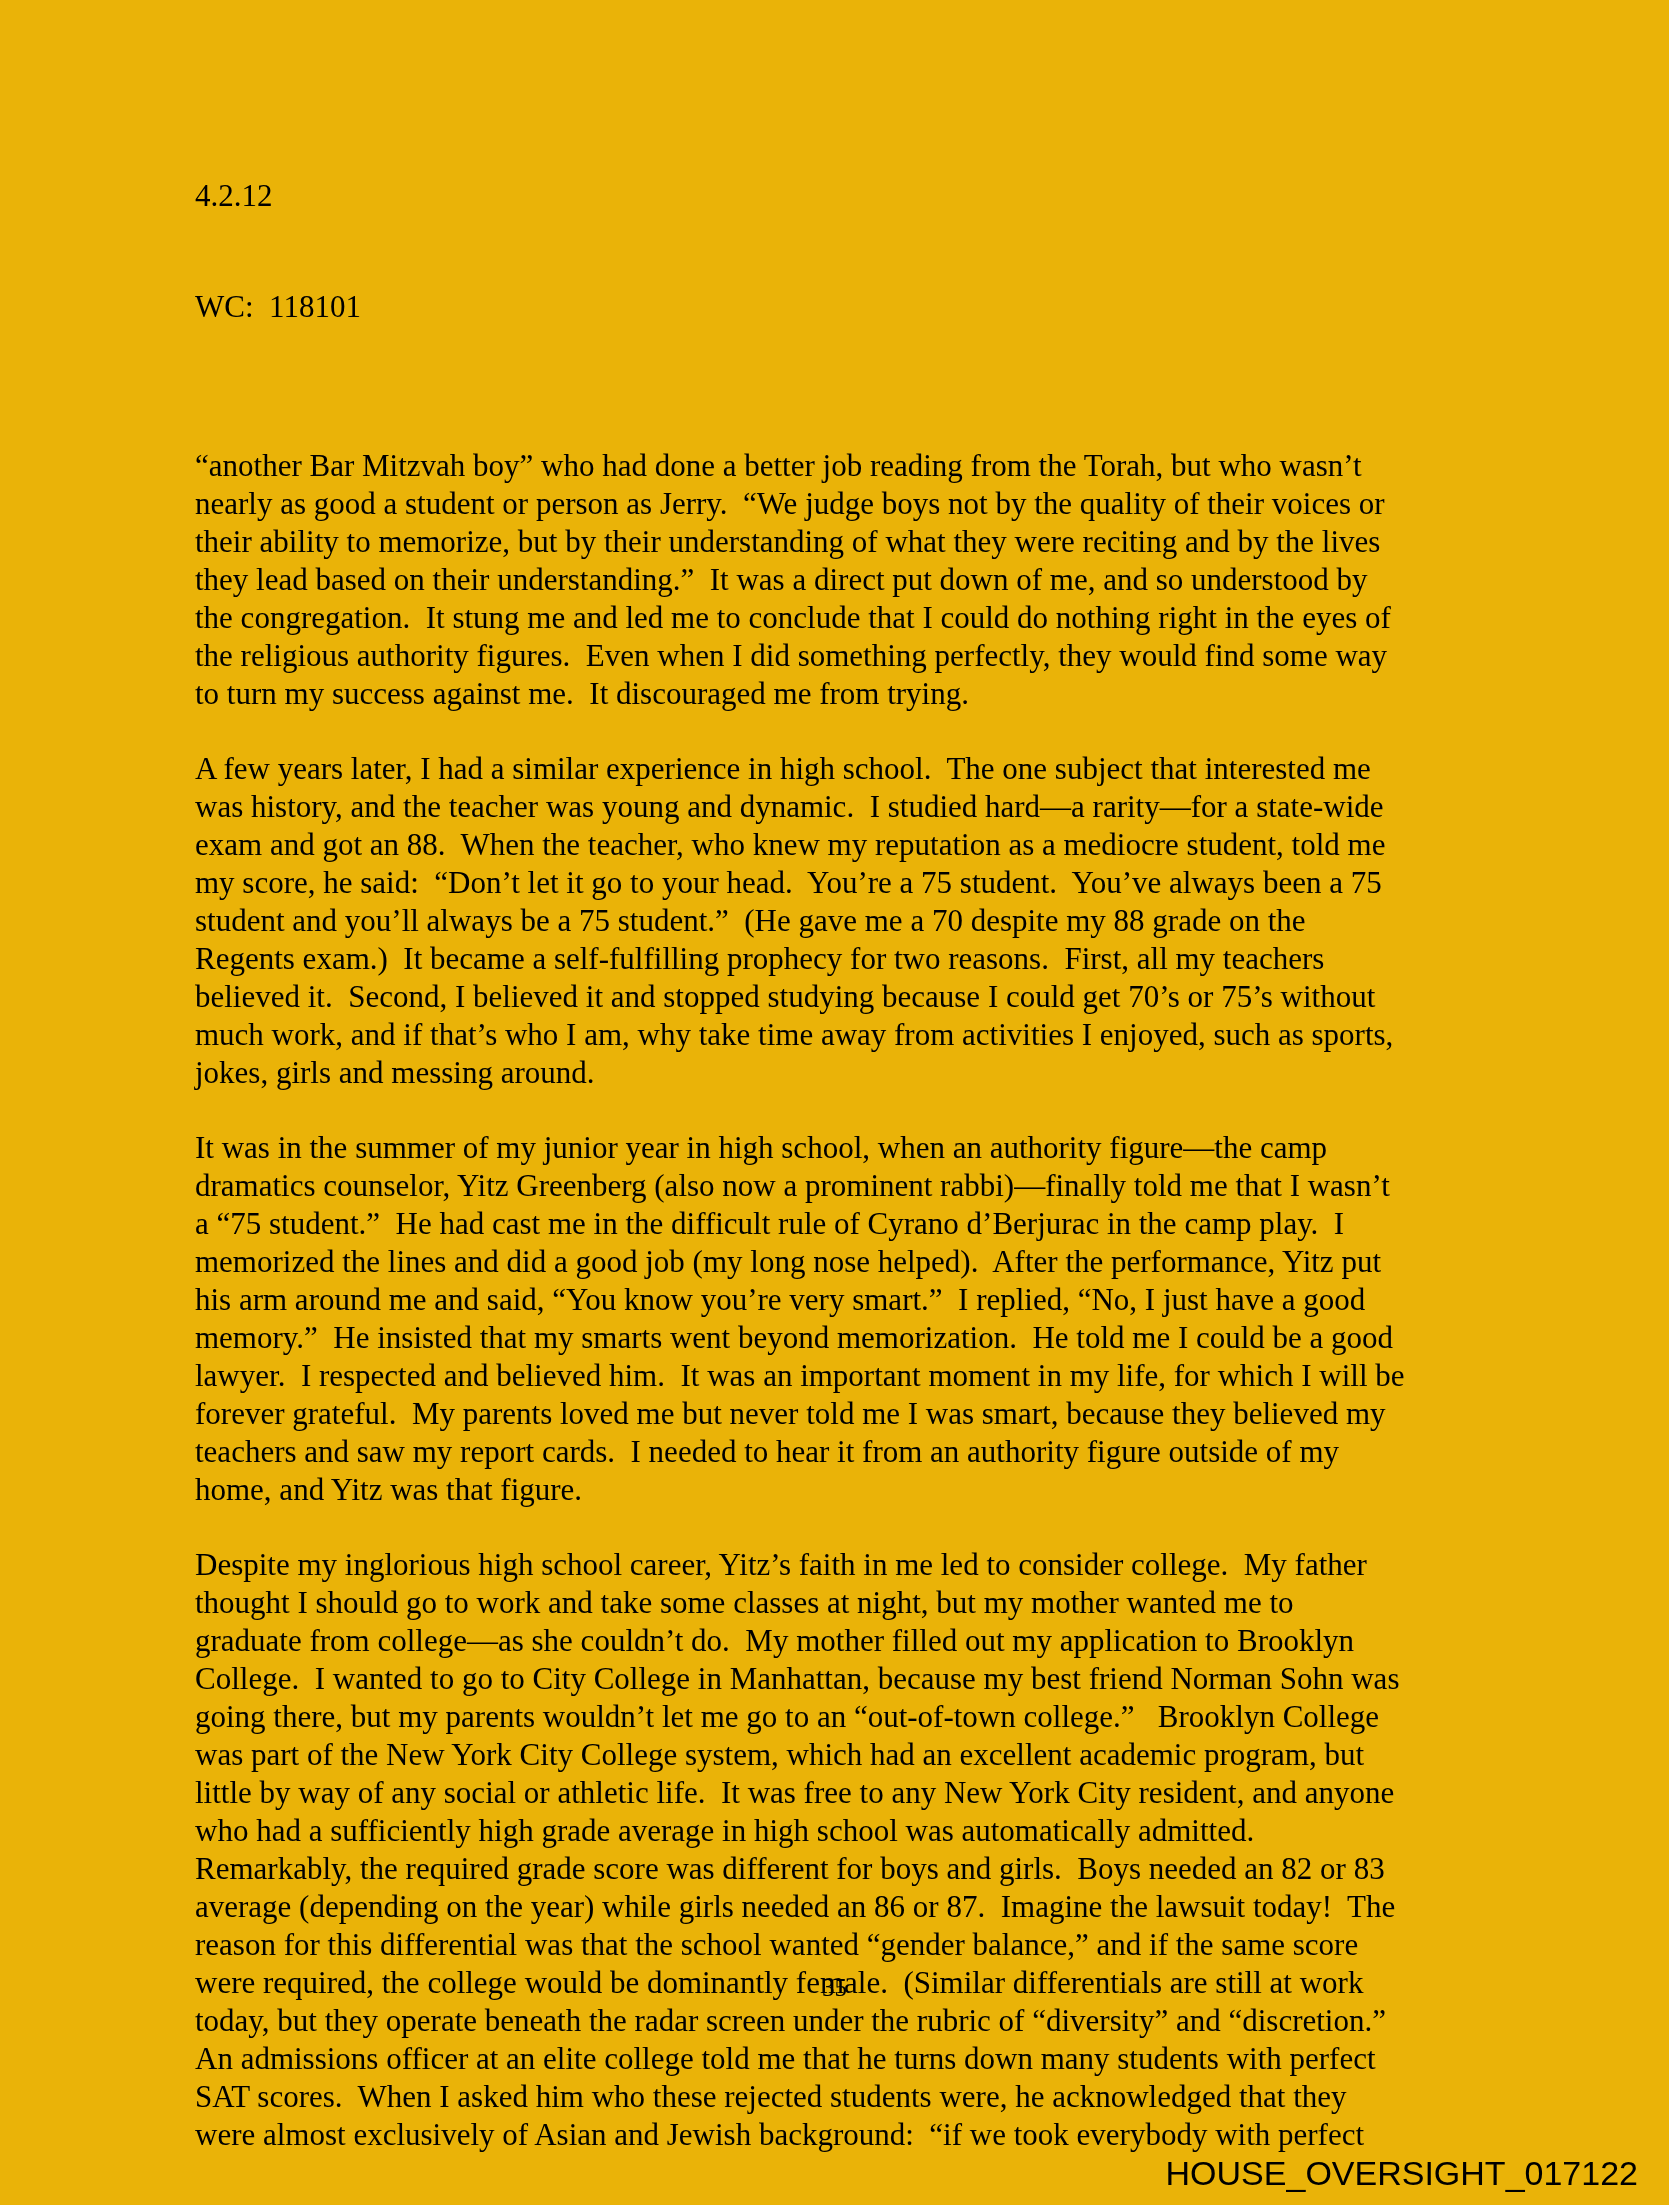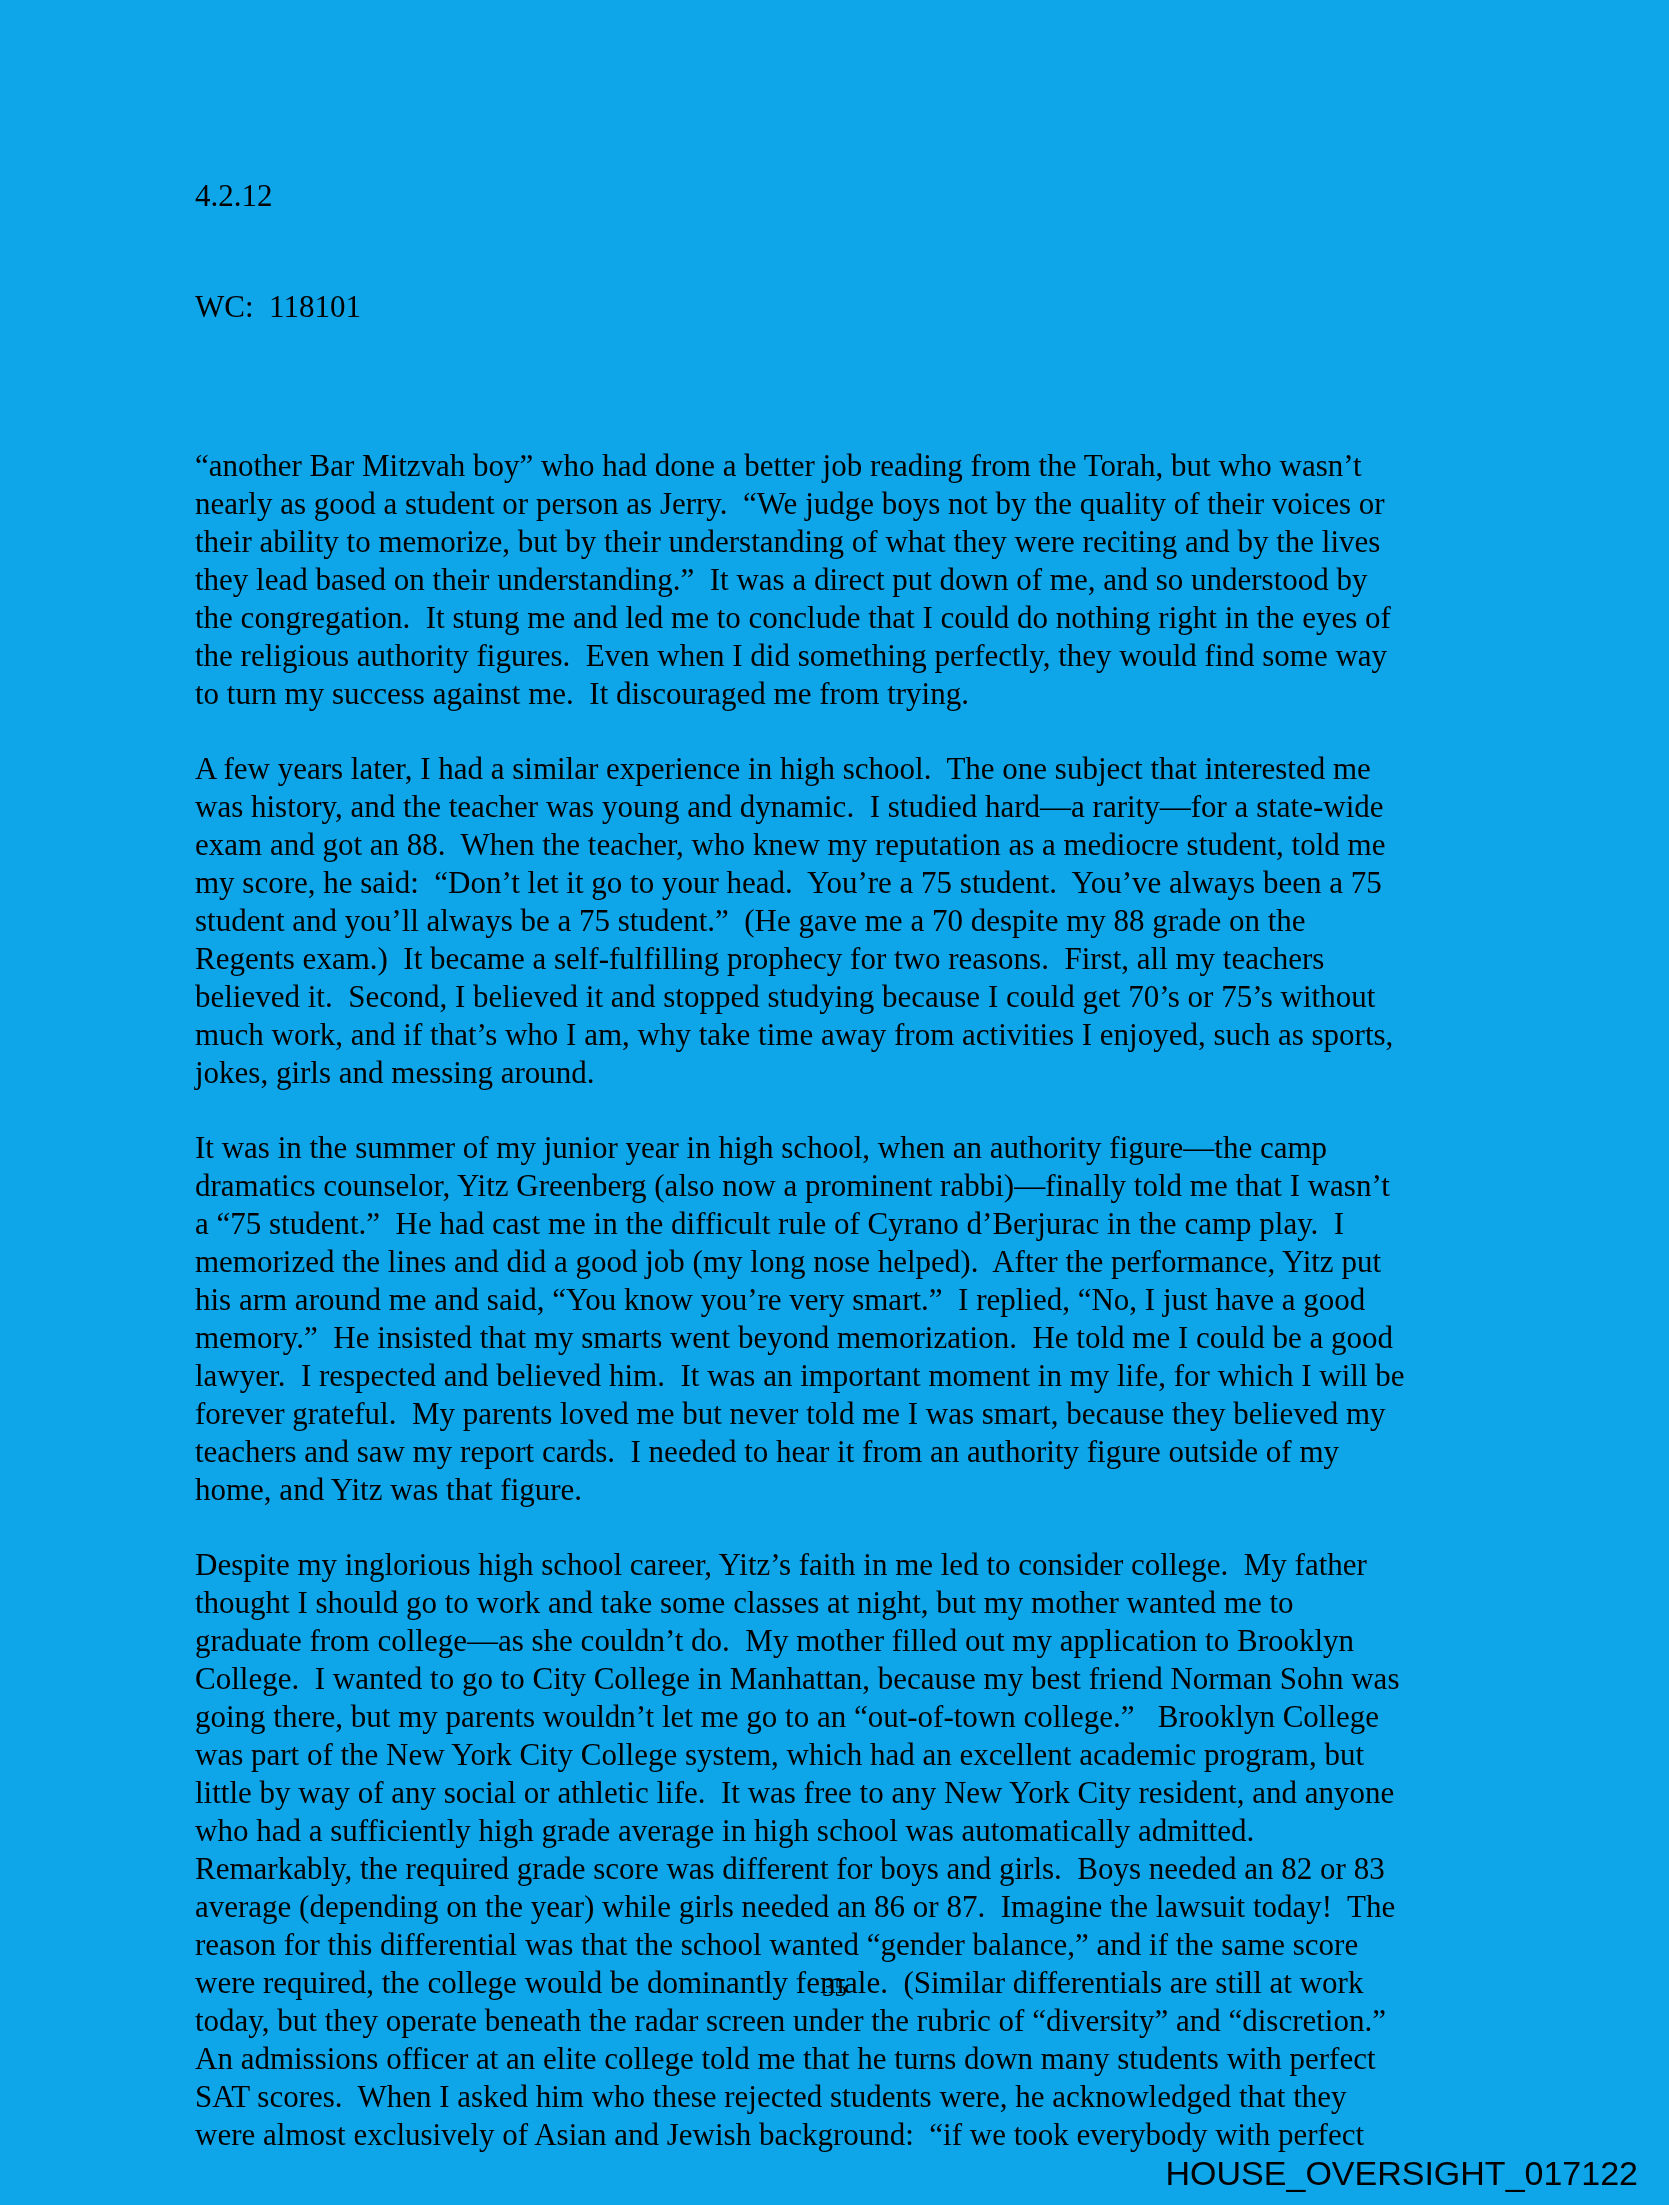--- a/index.html
+++ b/index.html
@@ -4,21 +4,21 @@
 <style>
   html, body {
     margin: 0;
     padding: 0;
     background: #ffffff;
   }
   .page {
     position: relative;
     width: 1669px;
     height: 2205px;
-    background: #0ea5e9;
+    background: #eab308;
     overflow: hidden;
     color: #000000;
     font-family: "Liberation Serif", "DejaVu Serif", serif;
   }
   .content {
     position: absolute;
     left: 195px;
     top: 103px;
     width: 1306px;
   }

